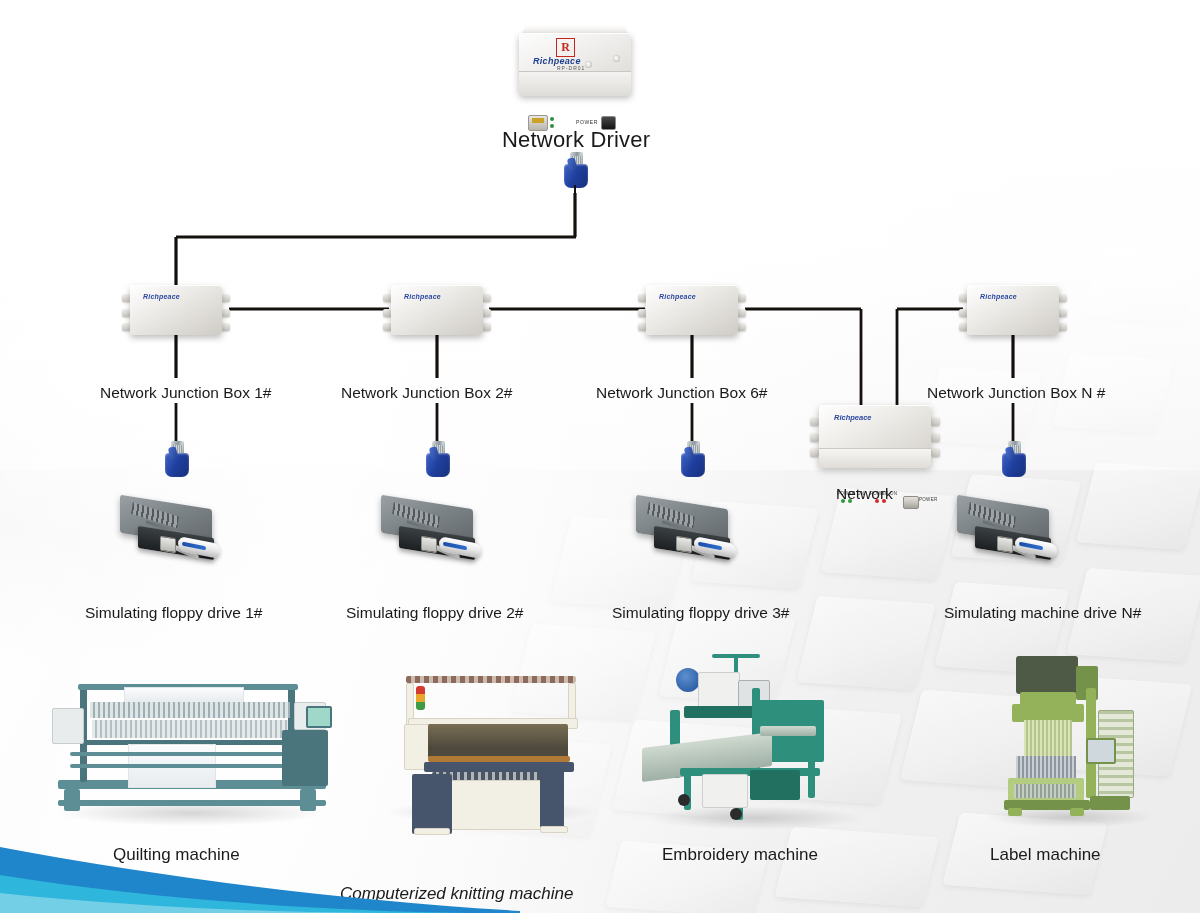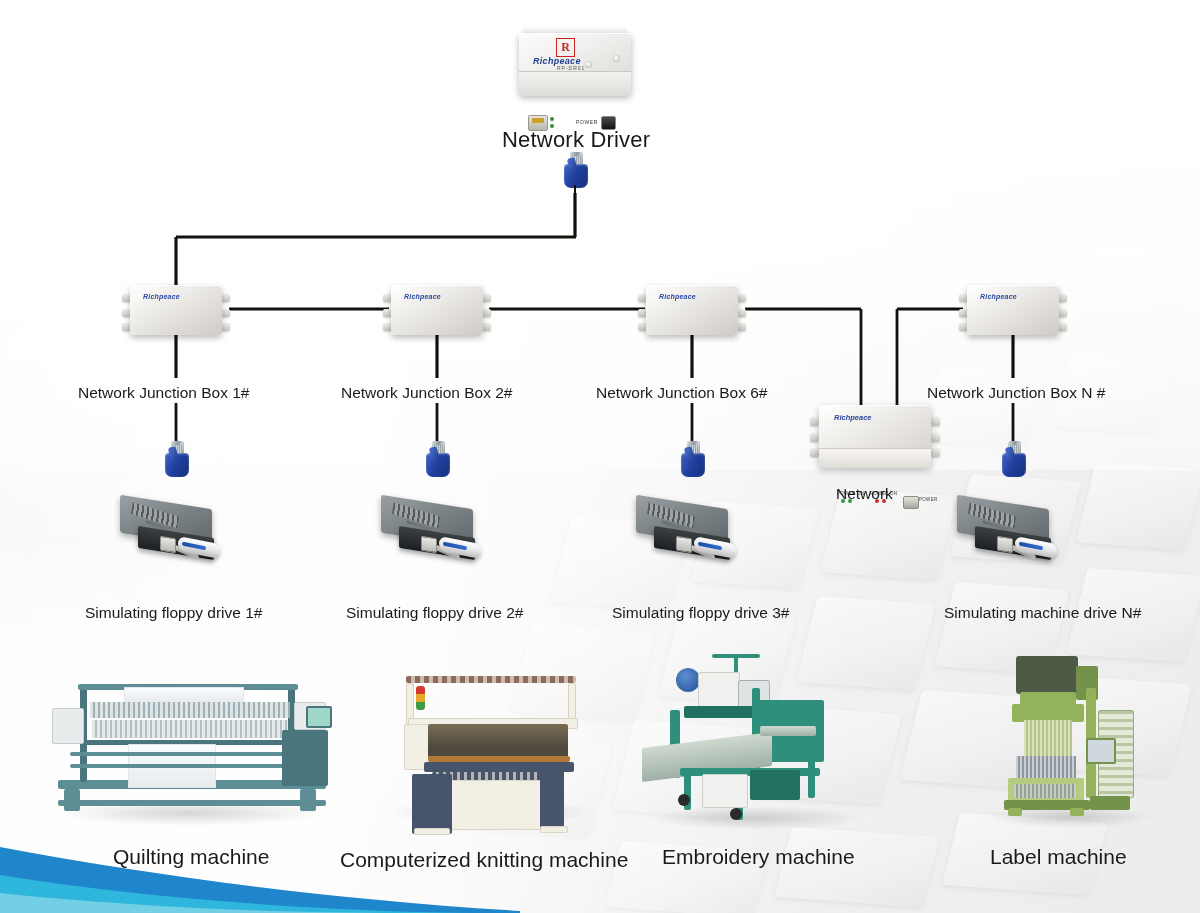--- a/index.html
+++ b/index.html
@@ -34,21 +34,21 @@
   .ribbon svg{display:block;}
 
   
   .wires{position:absolute;inset:0;}
   .wires path,.wires line{stroke:#14100c;fill:none;}
 
   
   .lbl{position:absolute;color:#1a1a1a;white-space:nowrap;font-weight:400;}
   .lbl-title{font-size:22px;letter-spacing:.2px;}
   .lbl-node{font-size:15.5px;}
-  .lbl-mach{font-size:21px;}
+  .lbl-mach{font-size:17px;}
 
   
   .dev{position:absolute;}
 
   
   .nd-body{position:absolute;left:0;top:0;width:112px;height:62px;border-radius:4px;
     background:linear-gradient(155deg,#fdfdfd 0%,#f0efed 40%,#d9d7d3 100%);
     box-shadow:0 3px 7px rgba(0,0,0,.28), inset 0 1px 0 #fff;}
   .nd-top{position:absolute;left:4px;top:-9px;width:104px;height:13px;border-radius:3px 3px 0 0;
     background:linear-gradient(180deg,#ffffff,#e9e7e3);transform:perspective(60px) rotateX(22deg);}
@@ -265,21 +265,21 @@
     <div class="jb-tab" style="left:0;top:9px;"></div>
     <div class="jb-tab" style="left:0;top:24px;"></div>
     <div class="jb-tab" style="left:0;top:38px;"></div>
     <div class="jb-tab" style="left:99px;top:9px;"></div>
     <div class="jb-tab" style="left:99px;top:24px;"></div>
     <div class="jb-tab" style="left:99px;top:38px;"></div>
     <div class="jb-body">
       <div class="jb-brand">Richpeace</div>
     </div>
   </div>
-  <div class="lbl lbl-node" style="left:78px;top:384px;text-align:right;">Network Junction Box 1#</div>
+  <div class="lbl lbl-node" style="left:100px;top:384px;text-align:right;">Network Junction Box 1#</div>
 
   <div class="jb" style="left:383px;top:285px;">
     <div class="jb-tab" style="left:0;top:9px;"></div>
     <div class="jb-tab" style="left:0;top:24px;"></div>
     <div class="jb-tab" style="left:0;top:38px;"></div>
     <div class="jb-tab" style="left:99px;top:9px;"></div>
     <div class="jb-tab" style="left:99px;top:24px;"></div>
     <div class="jb-tab" style="left:99px;top:38px;"></div>
     <div class="jb-body">
       <div class="jb-brand">Richpeace</div>
@@ -441,21 +441,21 @@
     <div class="k-rail" style="left:38px;top:88px;width:142px;height:6px;background:#b07a36;"></div>
     <div class="k-dark" style="left:34px;top:94px;width:150px;height:10px;"></div>
     <div class="k-rail" style="left:42px;top:104px;width:120px;height:12px;
          background:repeating-linear-gradient(90deg,#4c5663 0 4px,#aeb5bc 4px 7px);"></div>
     <div class="k-case" style="left:56px;top:112px;width:98px;height:48px;"></div>
     <div class="k-dark" style="left:22px;top:106px;width:40px;height:60px;"></div>
     <div class="k-dark" style="left:150px;top:100px;width:24px;height:60px;"></div>
     <div class="k-case" style="left:24px;top:160px;width:34px;height:5px;"></div>
     <div class="k-case" style="left:150px;top:158px;width:26px;height:5px;"></div>
   </div>
-  <div class="lbl lbl-mach" style="left:340px;top:848px;">Computerized knitting machine</div>
+  <div class="lbl lbl-mach" style="left:340px;top:884px;font-style:italic;">Computerized knitting machine</div>
 
   <div class="shadow-oval" style="left:648px;top:806px;width:215px;height:24px;"></div>
   <div class="mach" style="left:640px;top:648px;width:215px;height:165px;">
     <div class="e-green" style="left:72px;top:6px;width:48px;height:4px;"></div>
     <div class="e-green" style="left:94px;top:8px;width:4px;height:22px;"></div>
     <div class="e-spool" style="left:36px;top:20px;width:24px;height:24px;"></div>
     <div class="e-head" style="left:58px;top:24px;width:40px;height:36px;"></div>
     <div class="e-panel" style="left:98px;top:32px;width:30px;height:34px;"></div>
     <div class="e-green d" style="left:44px;top:58px;width:72px;height:12px;"></div>
     <div class="e-green" style="left:30px;top:62px;width:10px;height:68px;"></div>

